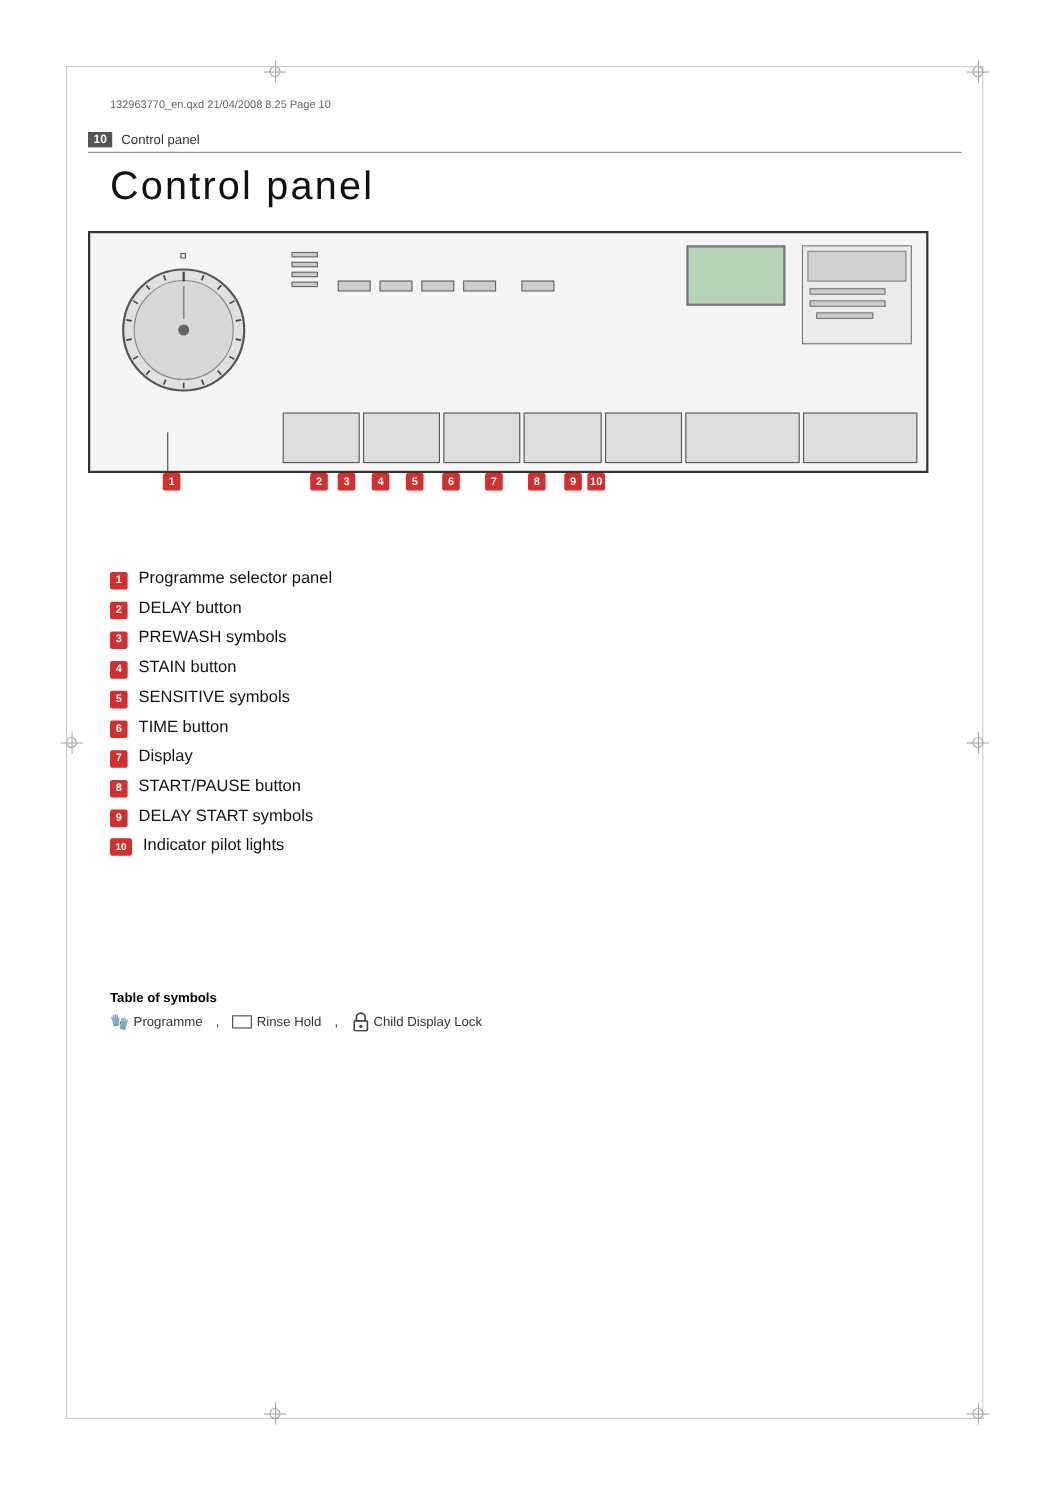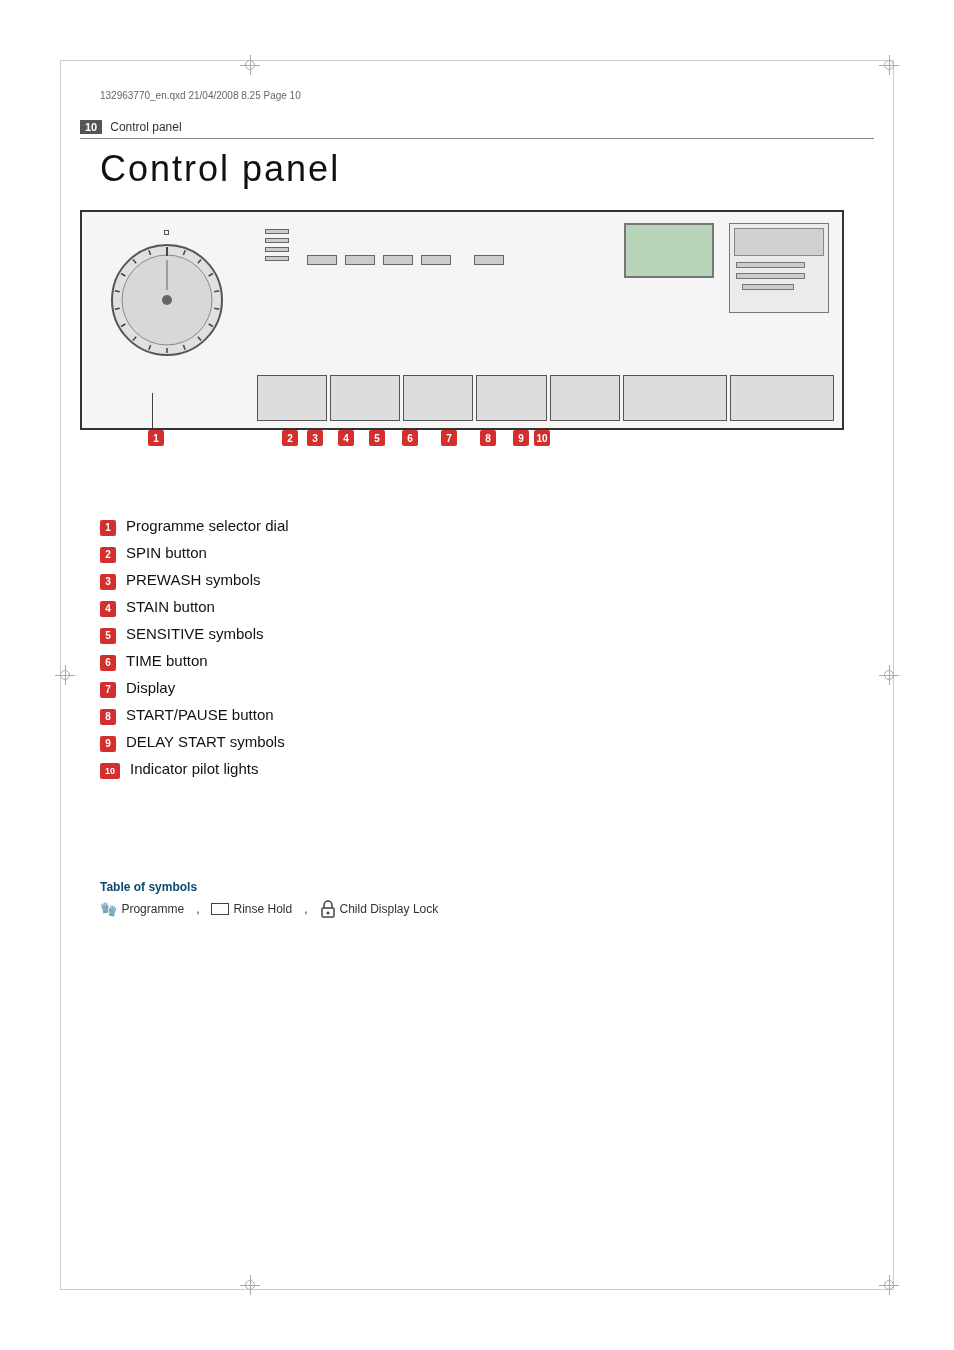--- a/index.html
+++ b/index.html
@@ -163,22 +163,23 @@
 
     
     .symbols-section {
       position: absolute;
       top: 880px;
       left: 100px;
     }
     .symbols-title {
       font-size: 12px;
       font-weight: bold;
-      color: #0c4a6e;
+      color: #000000;
       margin-bottom: 6px;
+      margin-top: 20px;
     }
     .symbols-row {
       display: flex;
       align-items: center;
       gap: 12px;
       font-size: 12px;
       color: #333;
     }
     .symbol-item {
       display: flex;
@@ -373,26 +374,26 @@
       <span class="num-badge" style="margin:0 0;">10</span>
     </div>
   </div>
 
 </div>
 
 <div class="items-list">
 
   <div class="list-item">
     <span class="badge">1</span>
-    <span class="list-item-text">Programme selector dial</span>
+    <span class="list-item-text">Programme selector panel</span>
   </div>
 
   <div class="list-item">
     <span class="badge">2</span>
-    <span class="list-item-text">SPIN button</span>
+    <span class="list-item-text">DELAY button</span>
   </div>
 
   <div class="list-item">
     <span class="badge">3</span>
     <span class="list-item-text">PREWASH symbols</span>
   </div>
 
   <div class="list-item">
     <span class="badge">4</span>
     <span class="list-item-text">STAIN button</span>

